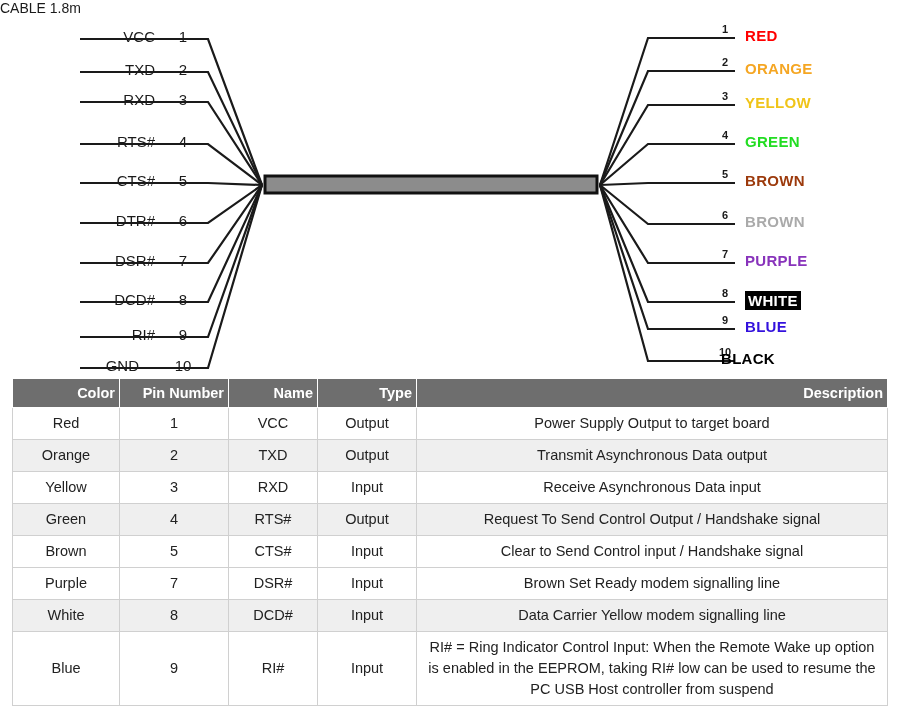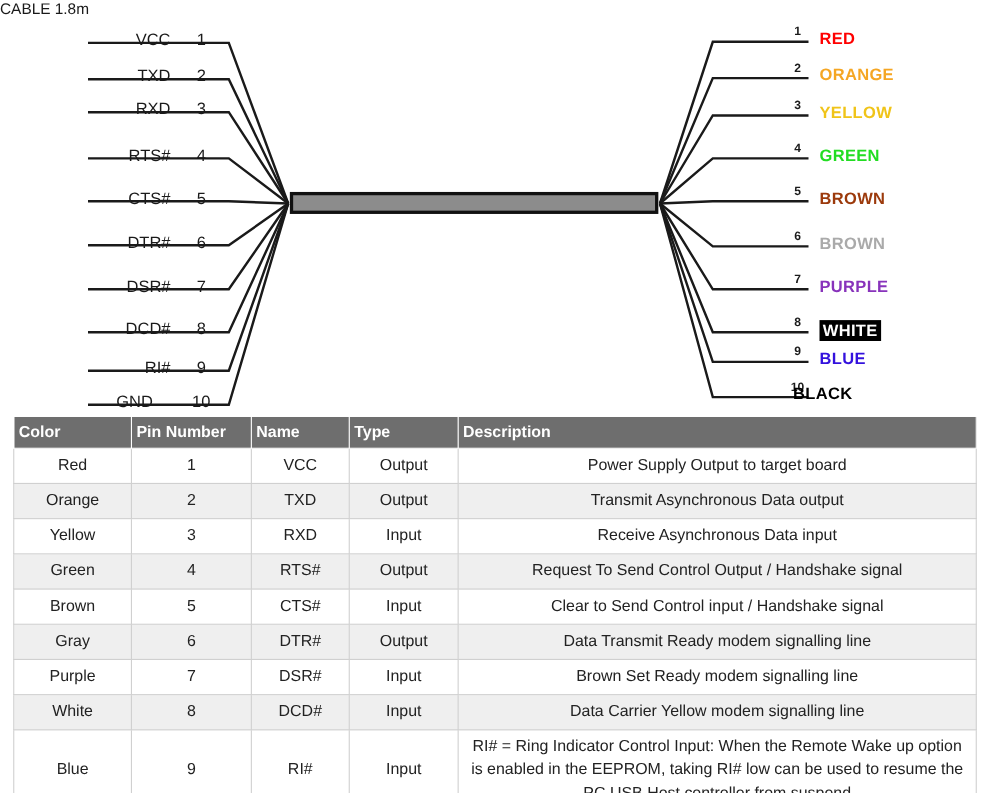--- a/index.html
+++ b/index.html
@@ -47,21 +47,21 @@
     font-size:14.5px;
     color:#222;
   }
   #pintable th{
     background:#6e6e6e;
     color:#ffffff;
     font-weight:bold;
     font-size:14.5px;
     padding:6px 4px;
     border:1px solid #ffffff;
-    text-align:left;
+    text-align:right;
   }
   #pintable td{
     border:1px solid #d0d0d0;
     padding:5px 6px;
     text-align:center;
     background:#ffffff;
     line-height:1.45;
   }
   #pintable tr.alt td{background:#efefef;}
   .col-color{width:98px;}
@@ -190,27 +190,20 @@
         <td>Output</td>
         <td>Request To Send Control Output / Handshake signal</td>
       </tr>
       <tr>
         <td>Brown</td>
         <td>5</td>
         <td>CTS#</td>
         <td>Input</td>
         <td>Clear to Send Control input / Handshake signal</td>
       </tr>
-      <tr class="alt">
-        <td>Gray</td>
-        <td>6</td>
-        <td>DTR#</td>
-        <td>Output</td>
-        <td>Data Transmit Ready modem signalling line</td>
-      </tr>
       <tr>
         <td>Purple</td>
         <td>7</td>
         <td>DSR#</td>
         <td>Input</td>
         <td>Brown Set Ready modem signalling line</td>
       </tr>
       <tr class="alt">
         <td>White</td>
         <td>8</td>

